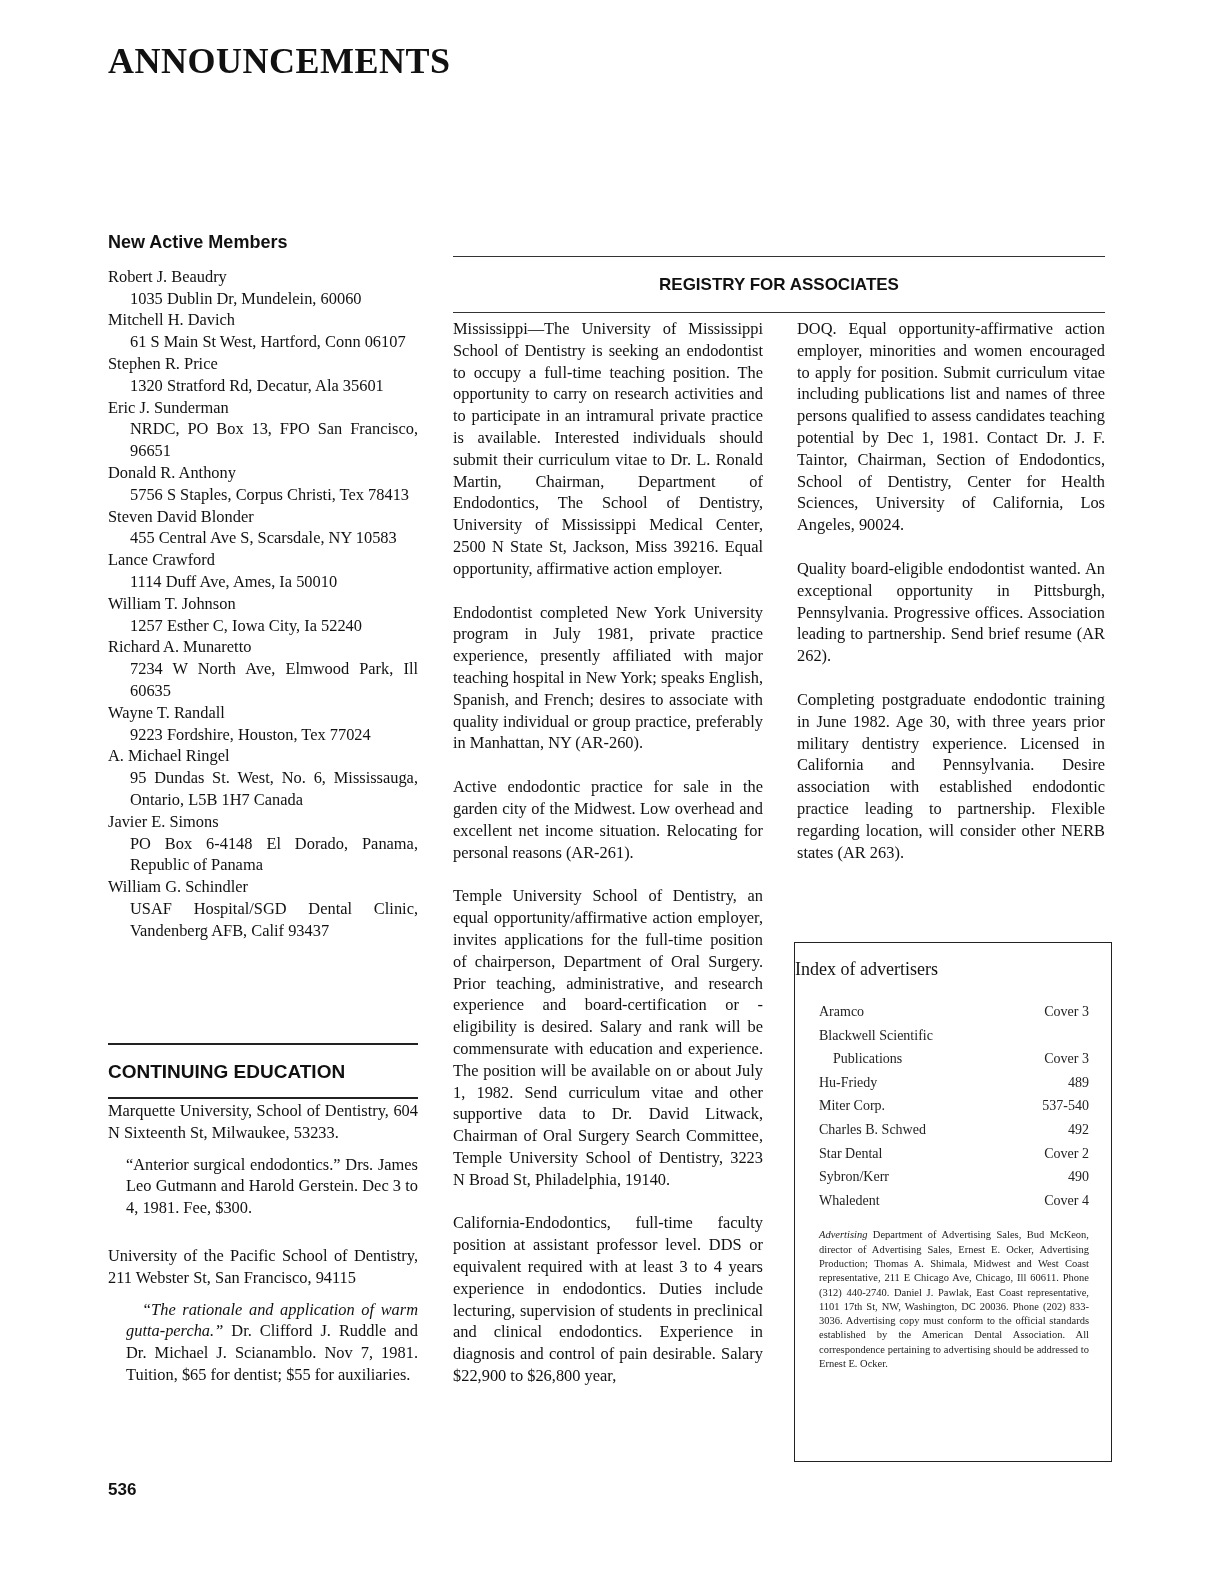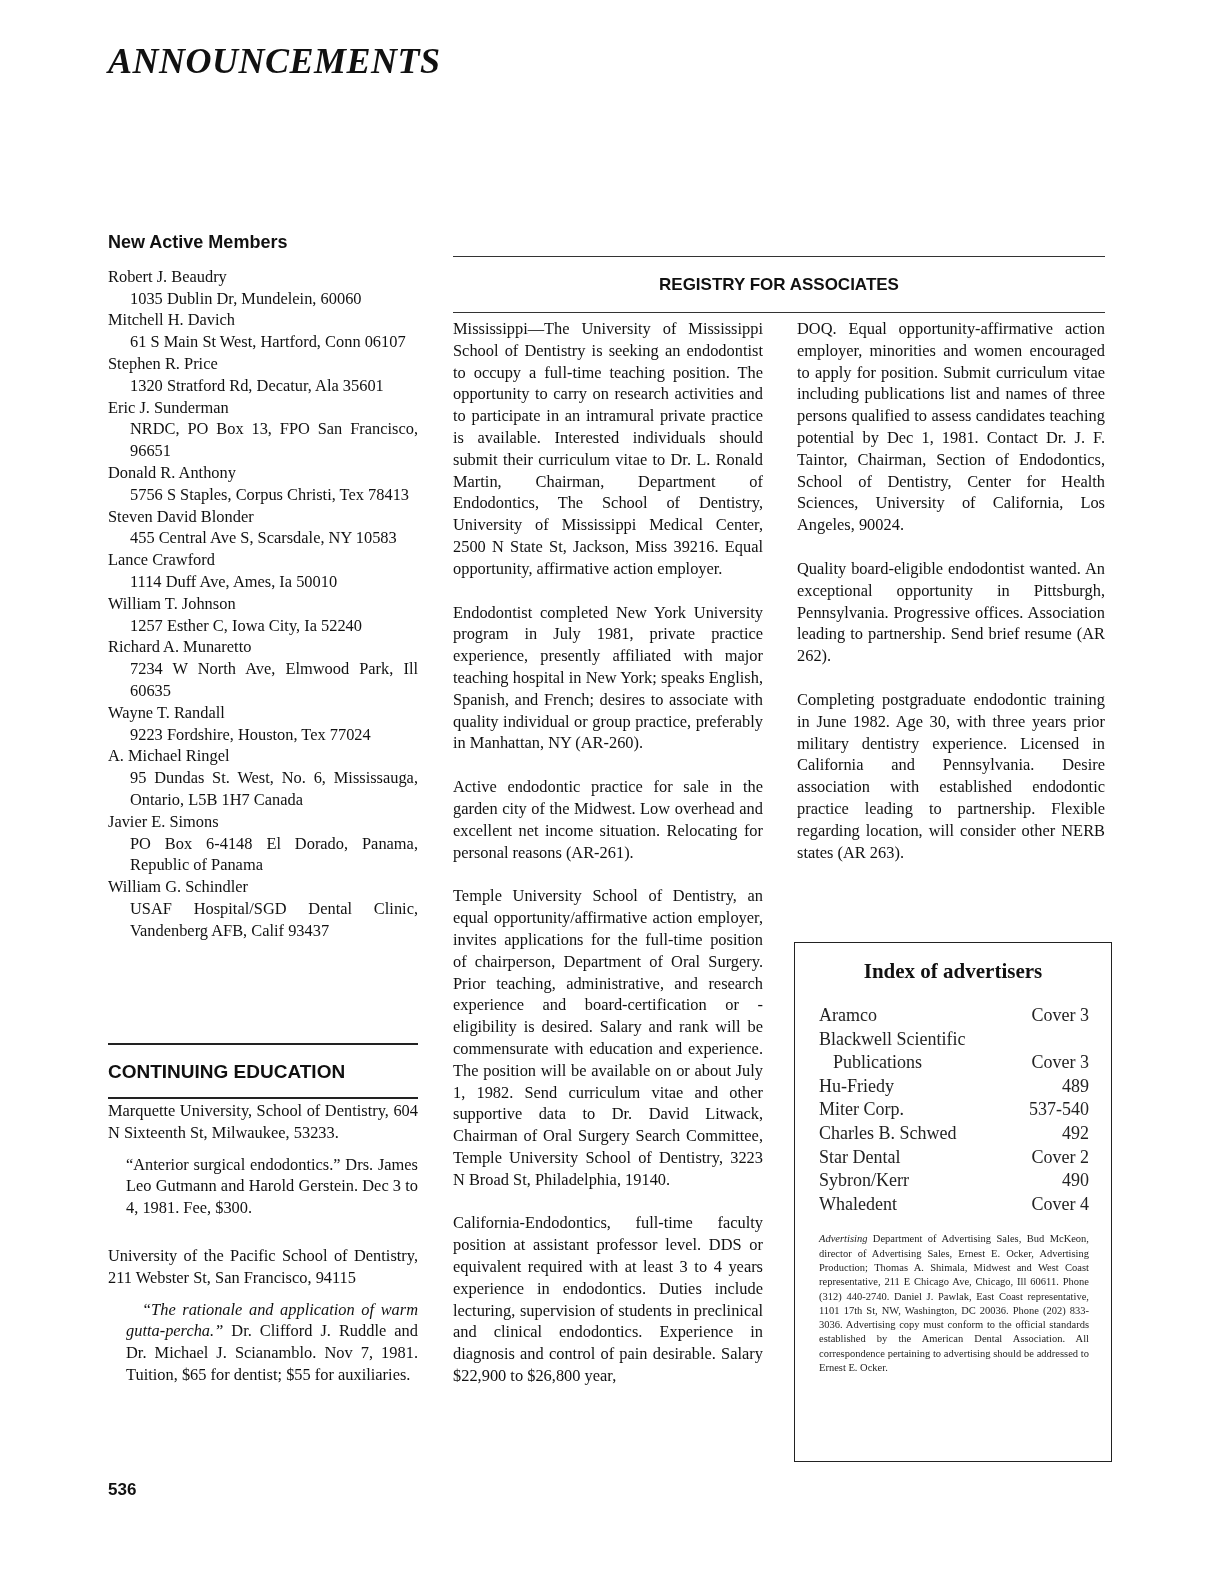--- a/index.html
+++ b/index.html
@@ -4,21 +4,21 @@
 <style>
   html, body { margin: 0; padding: 0; background: #ffffff; }
   body {
     width: 1224px; height: 1584px; position: relative; overflow: hidden;
     font-family: "Liberation Serif", "DejaVu Serif", serif;
     color: #111;
   }
   .page-title {
     position: absolute; left: 108px; top: 40px;
     font-family: "Liberation Serif", serif; font-weight: bold;
-    font-size: 36px; letter-spacing: 0.5px; margin: 0; font-style: italic;
+    font-size: 36px; letter-spacing: 0.5px; margin: 0;
   }
   .col { position: absolute; font-size: 16.4px; line-height: 21.8px; }
   .col-left { left: 108px; top: 232px; width: 310px; }
   .col-mid { left: 453px; top: 318px; width: 310px; }
   .col-right { left: 797px; top: 318px; width: 308px; }
 
   .h-section {
     font-family: "Liberation Sans", sans-serif; font-weight: bold;
     font-size: 18px; margin: 0 0 12px 0;
   }
@@ -43,24 +43,24 @@
     font-family: "Liberation Sans", sans-serif; font-weight: bold; font-size: 17px;
     text-align: center; padding: 18px 0 17px 0; margin: 0;
   }
   .para { margin: 0 0 22px 0; text-align: justify; }
 
   .index-box {
     position: absolute; left: 794px; top: 942px; width: 318px; height: 520px;
     border: 1.5px solid #222; box-sizing: border-box;
   }
   .index-title {
-    font-family: "Liberation Serif", serif; font-weight: bold; font-size: 21px;
-    text-align: center; margin: 16px 0 20px 0;
-  }
-  .adv-list { margin: 0 22px 16px 24px; padding: 0; list-style: none; font-size: 18px; line-height: 23.6px; color: #222; }
+    font-family: "Liberation Serif", serif; font-weight: normal; font-size: 18px;
+    text-align: left; margin: 16px 0 20px 0;
+  }
+  .adv-list { margin: 0 22px 16px 24px; padding: 0; list-style: none; font-size: 14px; line-height: 23.6px; color: #222; }
   .adv-row { display: flex; justify-content: space-between; }
   .adv-row .indent { padding-left: 14px; text-align: right; }
   .adv-note {
     margin: 14px 22px 0 24px; font-size: 10.5px; line-height: 14.3px;
     text-align: justify; color: #222;
   }
   .page-number {
     position: absolute; left: 108px; top: 1480px;
     font-family: "Liberation Sans", sans-serif; font-weight: bold; font-size: 17px;
   }

